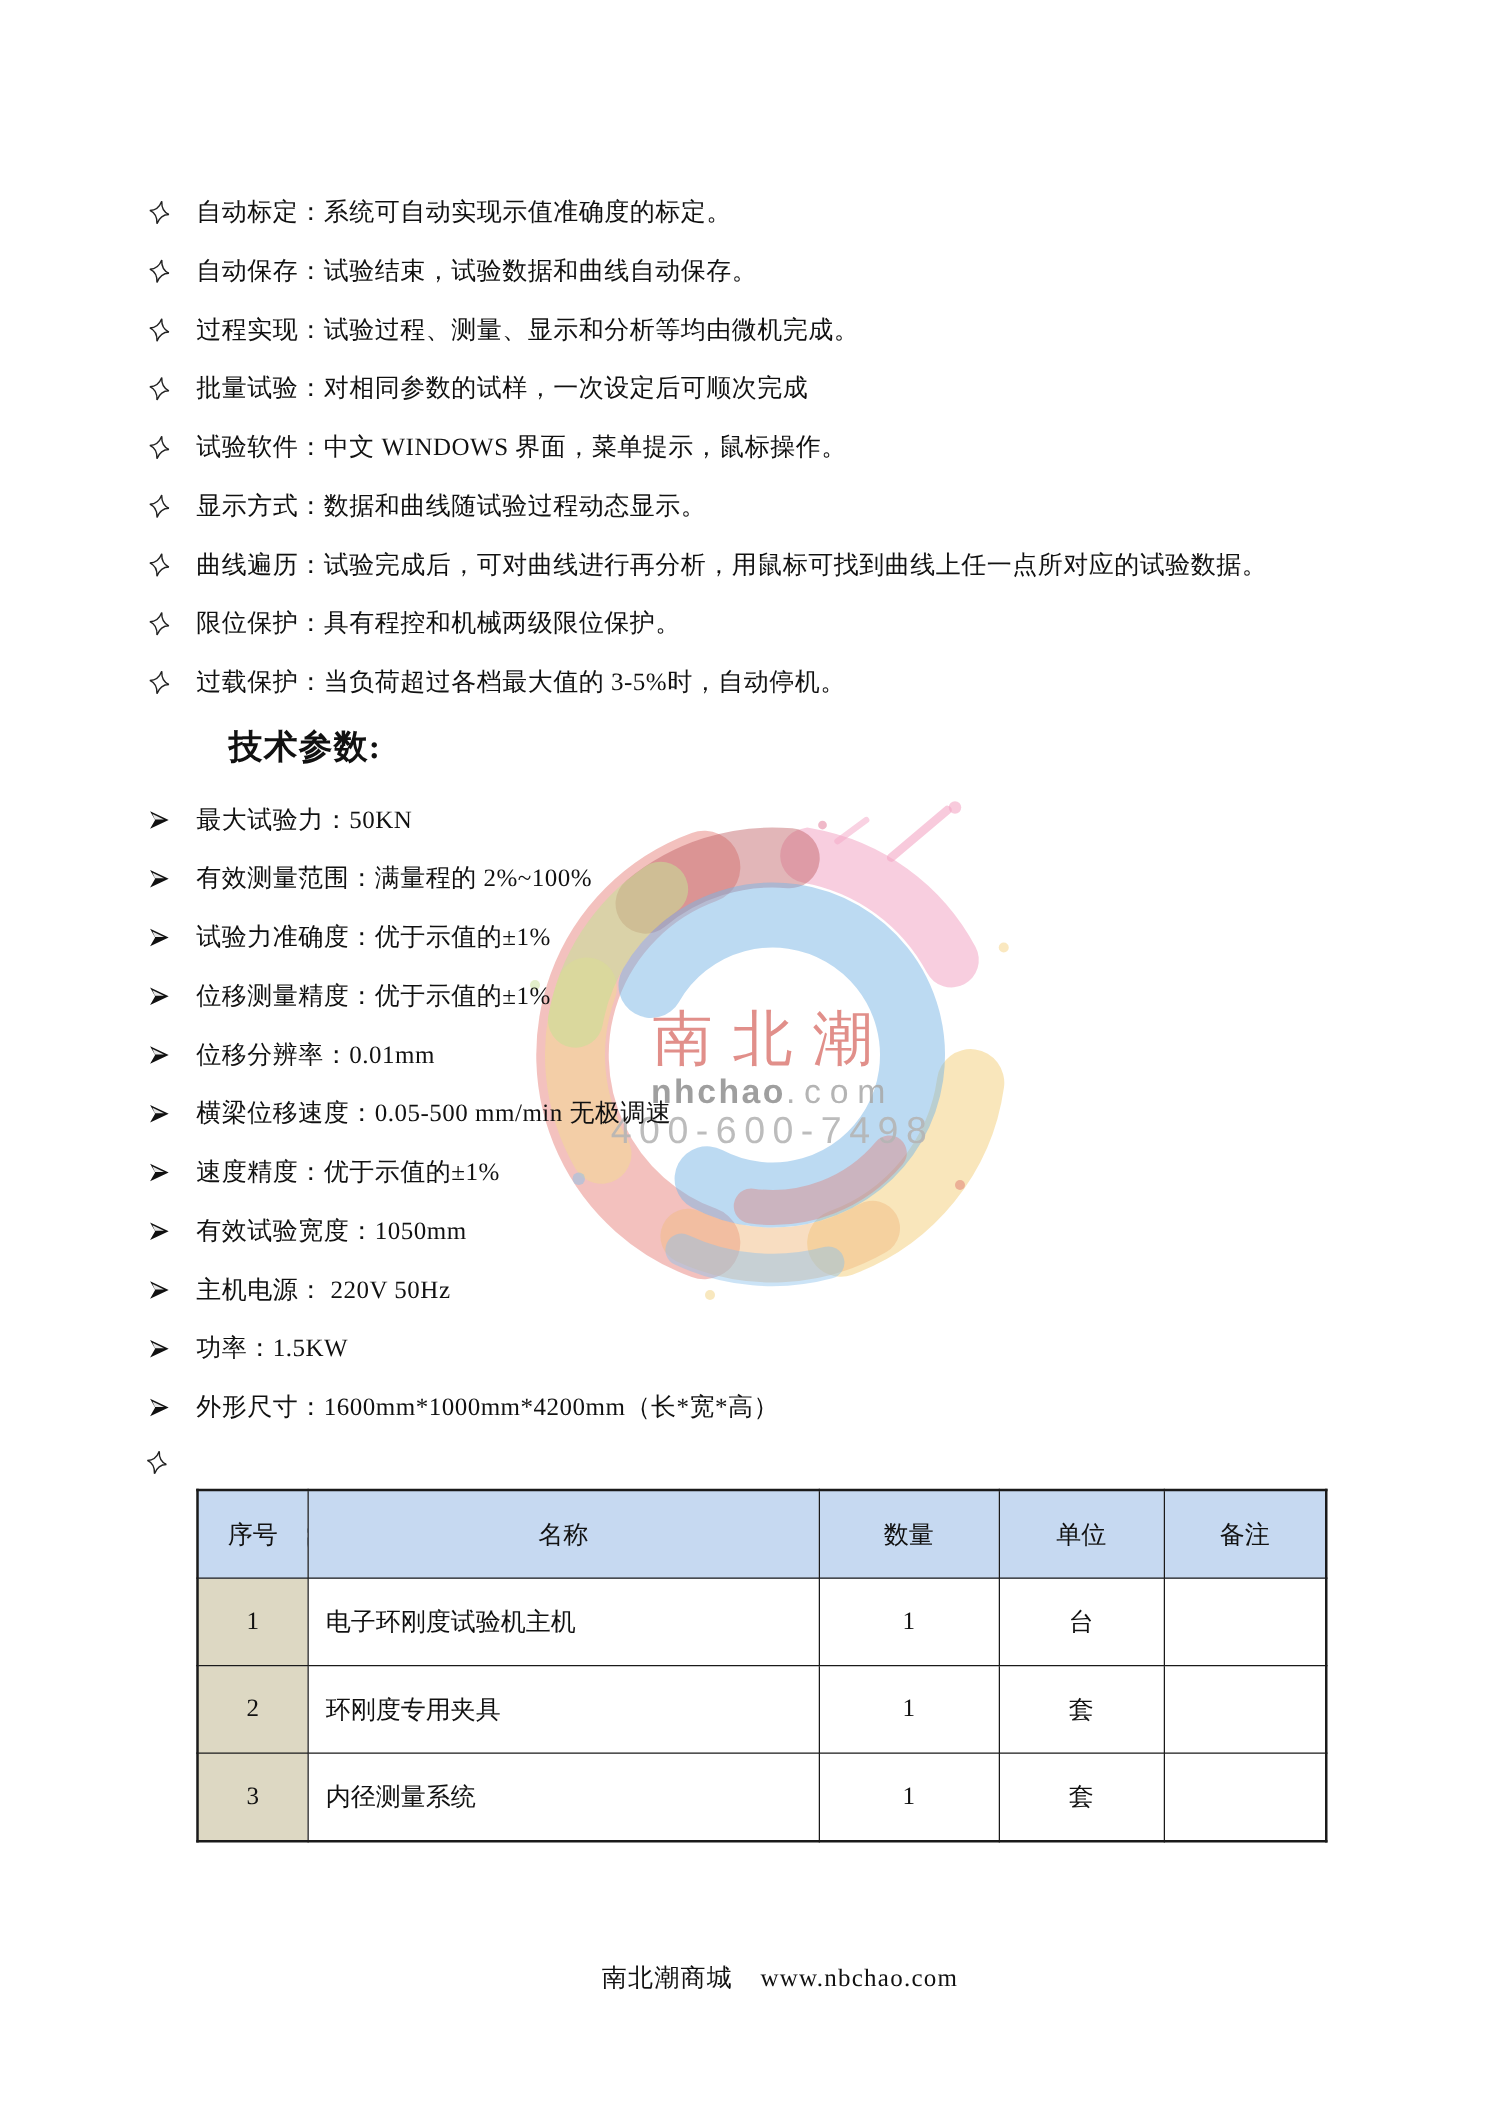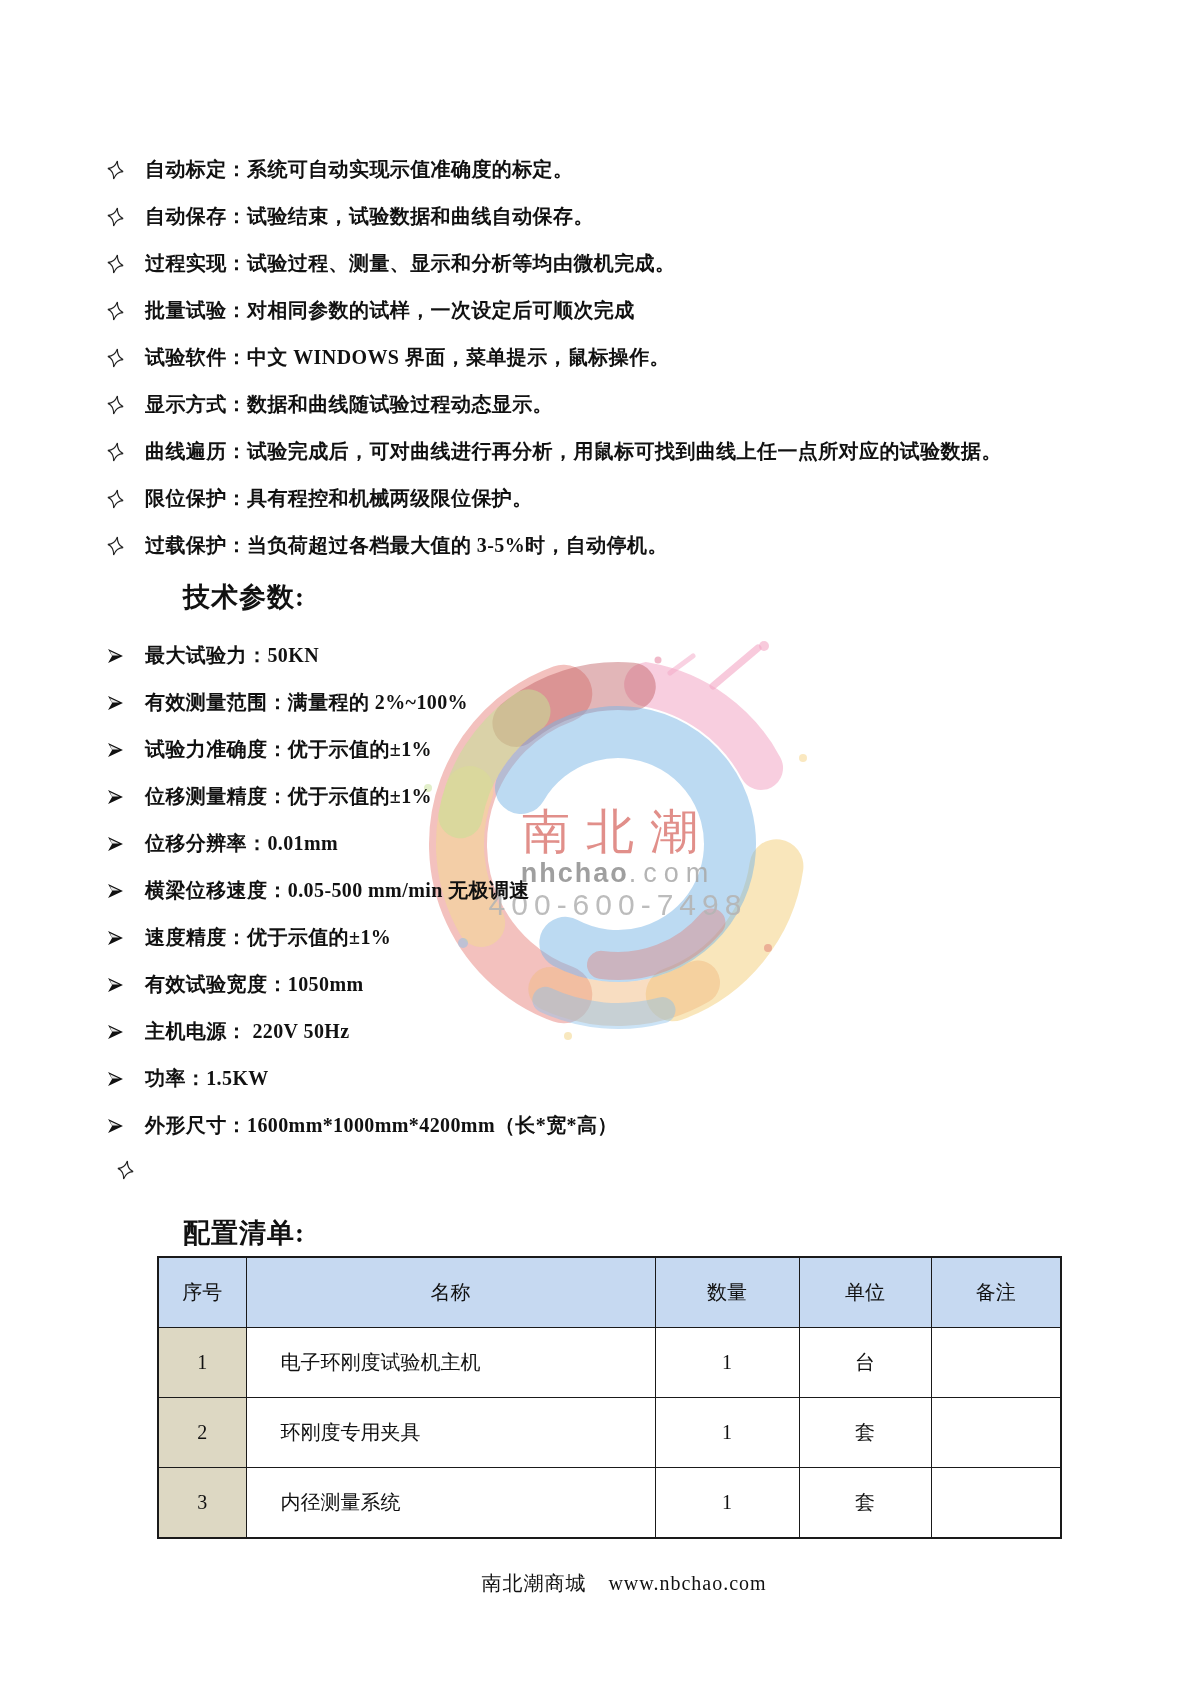--- a/index.html
+++ b/index.html
@@ -33,53 +33,53 @@
   .wm-domain .suffix{letter-spacing:7px;color:#a8a8a8;}
   .wm-phone{
     font-size:30px;line-height:34px;color:#b5b5b5;opacity:.9;
     letter-spacing:6px;
     font-family:"Liberation Sans","DejaVu Sans",sans-serif;
   }
   
   .content{position:relative;z-index:1;}
   ul.doc-list{
     list-style:none;margin:0;padding:0;
-    position:absolute;left:105px;width:1020px;font-weight:bold;
+    position:absolute;left:117px;width:1020px;
   }
   ul.features-list{top:146px;}
   ul.specs-list{top:632px;}
   ul.doc-list li{
     display:flex;align-items:center;height:47px;
     font-size:20px;letter-spacing:.4px;white-space:nowrap;
   }
   .bullet{width:20px;flex:none;margin-right:20px;display:flex;align-items:center;justify-content:center;}
   .empty-diamond{position:absolute;left:117px;top:1160px;width:20px;height:24px;}
   
   .sec-heading{
     position:absolute;left:183px;
     font-size:27px;font-weight:bold;line-height:38px;letter-spacing:1px;
   }
   .tech-heading{top:578px;}
   .config-heading{top:1214px;}
   
   .config-table{
-    position:absolute;left:157px;top:1256px;
+    position:absolute;left:157px;top:1191px;
     border-collapse:collapse;table-layout:fixed;
     width:903px;
     font-size:20px;
     border:2px solid #1a1a1a;
   }
   .config-table td,.config-table th{
     border:1px solid #1a1a1a;
     height:69px;padding:0;text-align:center;
     font-weight:normal;vertical-align:middle;
   }
   .config-table thead th{background:#c6d9f1;}
   .config-table td.idx{background:#ddd8c3;}
-  .config-table td.name{text-align:left;padding-left:34px;margin-top:20px;}
+  .config-table td.name{text-align:left;padding-left:14px;margin-top:20px;}
   
   .footer{
     position:absolute;left:0;right:0;top:1570px;
     text-align:center;font-size:20px;line-height:26px;letter-spacing:1px;margin-left:48px;
   }
   .footer .site{margin-right:22px;}
 </style>
 </head>
 <body>
 

